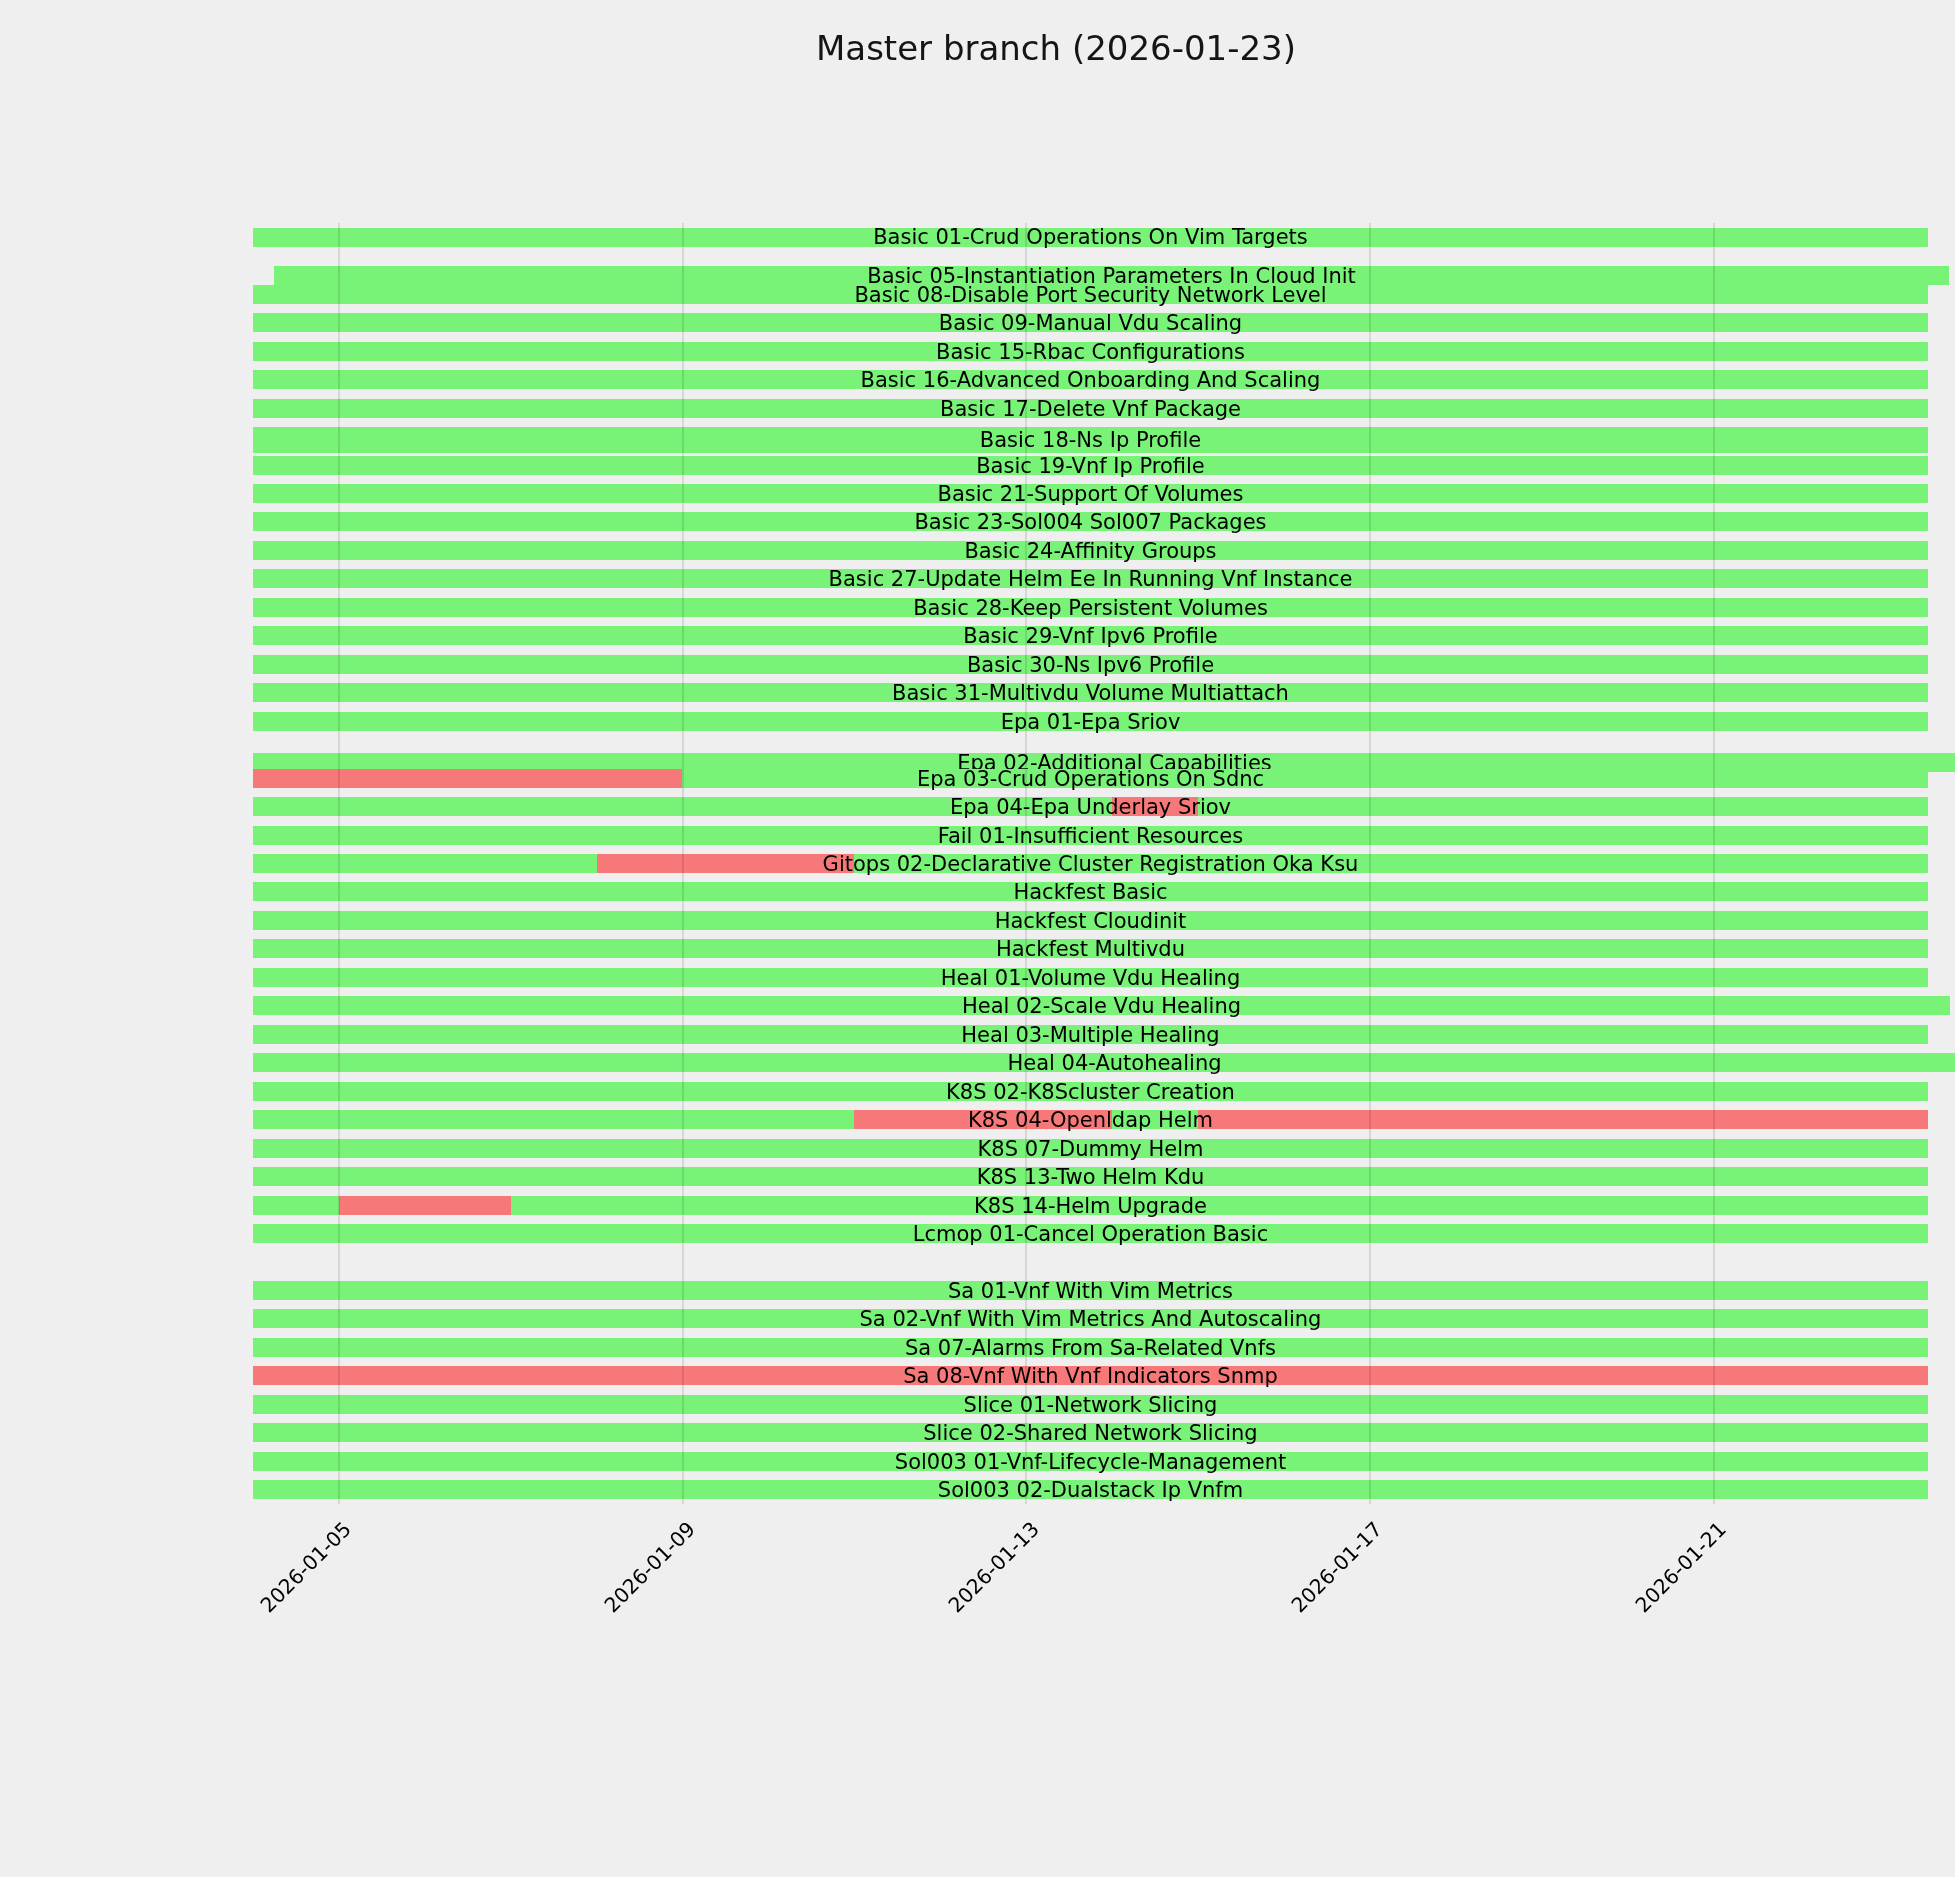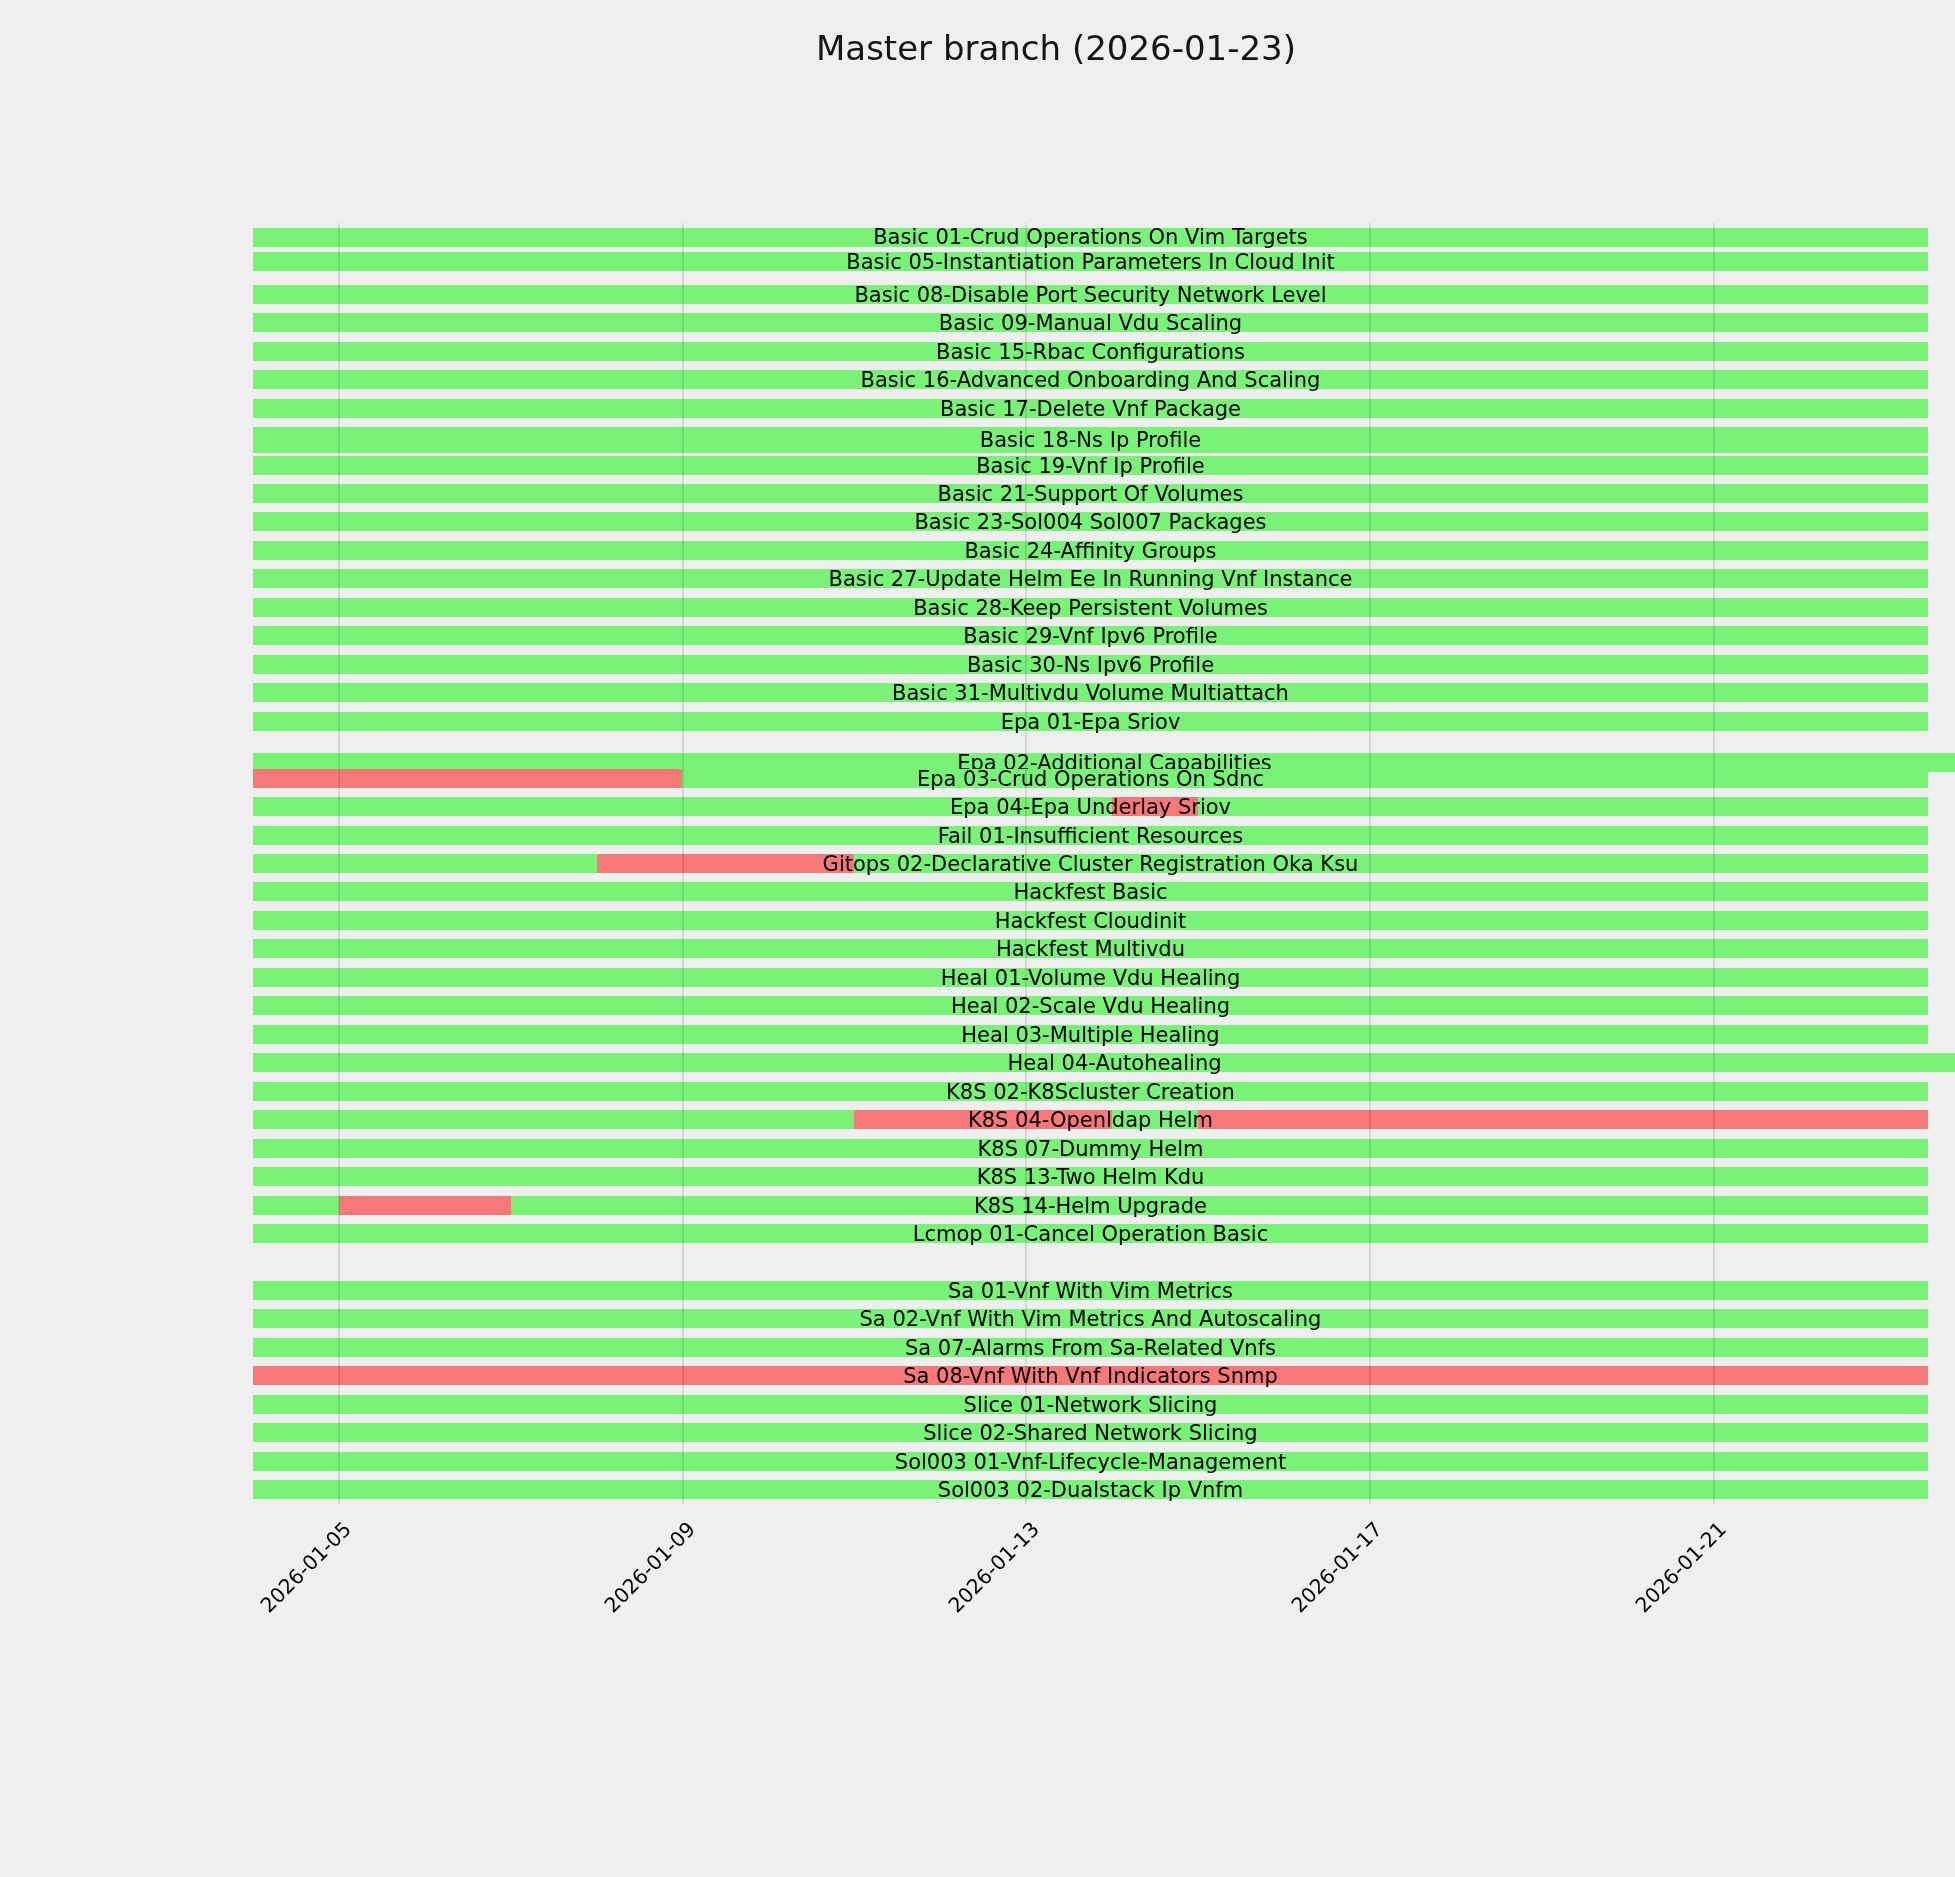--- a/index.html
+++ b/index.html
@@ -93,21 +93,21 @@
 
 <div class="figure">
   <div class="chart-title">Master branch (2026-01-23)</div>
 
   <div class="plot-area">
 
     <div class="row" style="top: 4.8px; height: 19px;">
         <div class="seg pass" style="left: 0%; width: 100%;"></div>
         <div class="row-label">Basic 01-Crud Operations On Vim Targets</div>
       </div>
-      <div class="row" style="top: 29px; height: 19px;">
+      <div class="row" style="top: 43px; height: 19px; margin-left: 21px;">
         <div class="seg pass" style="left: 0%; width: 100%;"></div>
         <div class="row-label">Basic 05-Instantiation Parameters In Cloud Init</div>
       </div>
       <div class="row" style="top: 62px; height: 19px;">
         <div class="seg pass" style="left: 0%; width: 100%;"></div>
         <div class="row-label">Basic 08-Disable Port Security Network Level</div>
       </div>
       <div class="row" style="top: 90px; height: 19px;">
         <div class="seg pass" style="left: 0%; width: 100%;"></div>
         <div class="row-label">Basic 09-Manual Vdu Scaling</div>
@@ -202,21 +202,21 @@
         <div class="row-label">Hackfest Basic</div>
       </div>
       <div class="row" style="top: 716px; height: 19px;">
         <div class="seg pass" style="left: 0%; width: 100%;"></div>
         <div class="row-label">Hackfest Multivdu</div>
       </div>
       <div class="row" style="top: 745px; height: 19px;">
         <div class="seg pass" style="left: 0%; width: 100%;"></div>
         <div class="row-label">Heal 01-Volume Vdu Healing</div>
       </div>
-      <div class="row" style="top: 773px; height: 19px;">
+      <div class="row" style="top: 773px; height: 19px; padding-left: 22px;">
         <div class="seg pass" style="left: 0%; width: 100%;"></div>
         <div class="row-label">Heal 02-Scale Vdu Healing</div>
       </div>
       <div class="row" style="top: 802px; height: 19px;">
         <div class="seg pass" style="left: 0%; width: 100%;"></div>
         <div class="row-label">Heal 03-Multiple Healing</div>
       </div>
       <div class="row" style="top: 830px; height: 19px; padding-left: 48px;">
         <div class="seg pass" style="left: 0%; width: 100%;"></div>
         <div class="row-label">Heal 04-Autohealing</div>

